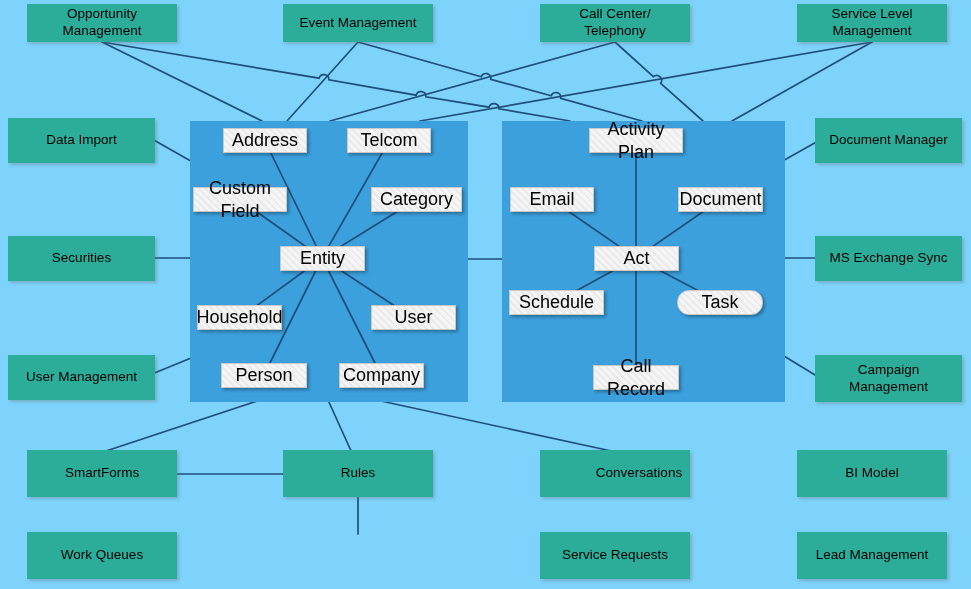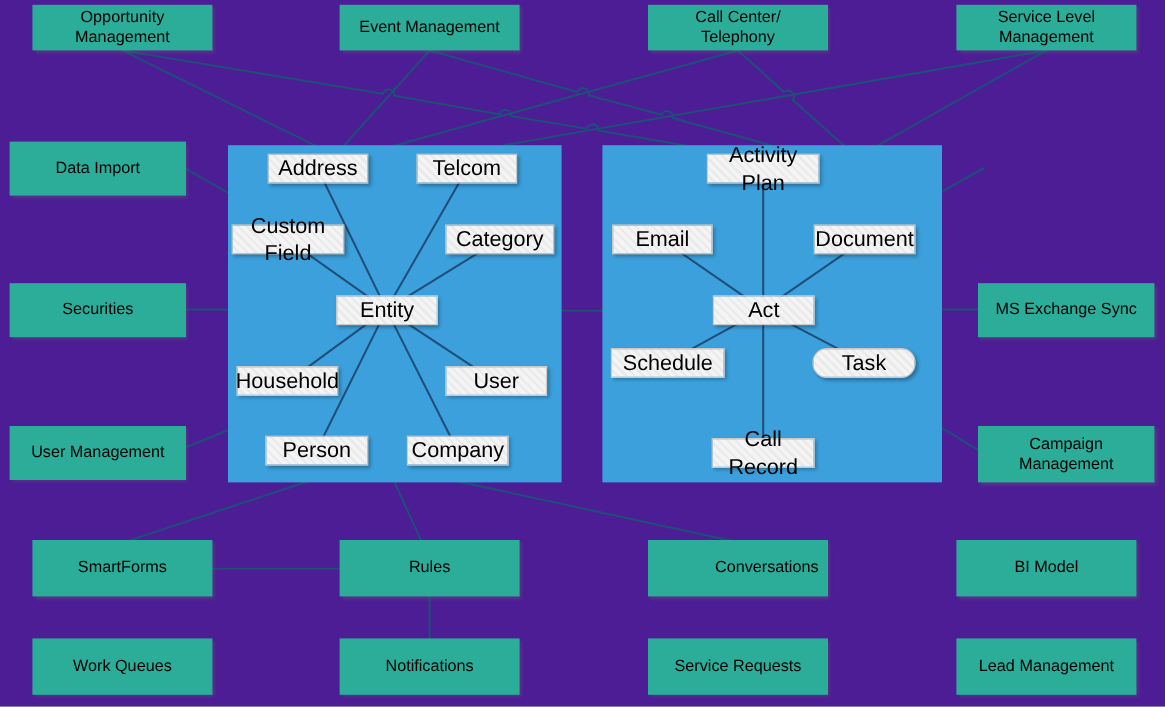--- a/index.html
+++ b/index.html
@@ -5,21 +5,21 @@
   :root{
     --teal:#2BAD9A;
     --panel:#3BA0DC;
     --line:#1F4E79;
     --node-bg:#F1F1F1;
     --node-border:#C9C9C9;
     --text:#000000;
   }
   html,body{margin:0;padding:0;background:#ffffff;}
   .stage{
-    position:relative;width:971px;height:589px;background:#4c1d95;overflow:hidden;
+    position:relative;width:971px;height:589px;background:#7dd3fc;overflow:hidden;
     font-family:"Liberation Sans", sans-serif;color:var(--text);
   }
   svg.wires{position:absolute;left:0;top:0;width:971px;height:589px;pointer-events:none;}
   .wires-outer{z-index:1;}
   .panel{position:absolute;background:var(--panel);z-index:2;}
   .wires-inner{z-index:3;}
   .edge{stroke:var(--line);stroke-width:1.7;fill:none;stroke-linecap:round;}
   .node{
     position:absolute;z-index:4;display:flex;align-items:center;justify-content:center;
     text-align:center;line-height:1.25;box-sizing:border-box;
@@ -94,31 +94,31 @@
   <div class="node tealbox" style="left:283px;top:4px;width:150px;height:38px;">Event Management</div>
   <div class="node tealbox" style="left:540px;top:4px;width:150px;height:38px;">Call Center/
 Telephony</div>
   <div class="node tealbox" style="left:797px;top:4px;width:150px;height:38px;">Service Level
 Management</div>
 
   <div class="node tealbox" style="left:8px;top:118px;width:147px;height:45px;">Data Import</div>
   <div class="node tealbox" style="left:8px;top:236px;width:147px;height:45px;">Securities</div>
   <div class="node tealbox" style="left:8px;top:355px;width:147px;height:45px;">User Management</div>
 
+  <div class="node tealbox" style="left:815px;top:118px;width:147px;height:45px;">Document Manager</div>
   <div class="node tealbox" style="left:815px;top:236px;width:147px;height:45px;">MS Exchange Sync</div>
   <div class="node tealbox" style="left:815px;top:355px;width:147px;height:47px;">Campaign
 Management</div>
 
   <div class="node tealbox" style="left:27px;top:450px;width:150px;height:47px;">SmartForms</div>
   <div class="node tealbox" style="left:283px;top:450px;width:150px;height:47px;">Rules</div>
   <div class="node tealbox" style="left:540px;top:450px;width:150px;height:47px;padding-left:48px;">Conversations</div>
   <div class="node tealbox" style="left:797px;top:450px;width:150px;height:47px;">BI Model</div>
 
   <div class="node tealbox" style="left:27px;top:532px;width:150px;height:47px;">Work Queues</div>
-  <div class="node tealbox" style="left:283px;top:532px;width:150px;height:47px;">Notifications</div>
   <div class="node tealbox" style="left:540px;top:532px;width:150px;height:47px;">Service Requests</div>
   <div class="node tealbox" style="left:797px;top:532px;width:150px;height:47px;">Lead Management</div>
 
   <div class="node graybox" style="left:223px;top:128px;width:84px;height:25px;">Address</div>
   <div class="node graybox" style="left:347px;top:128px;width:84px;height:25px;">Telcom</div>
   <div class="node graybox" style="left:193px;top:187px;width:94px;height:25px;">Custom Field</div>
   <div class="node graybox" style="left:371px;top:187px;width:91px;height:25px;">Category</div>
   <div class="node graybox" style="left:280px;top:246px;width:85px;height:25px;">Entity</div>
   <div class="node graybox" style="left:197px;top:305px;width:85px;height:25px;">Household</div>
   <div class="node graybox" style="left:371px;top:305px;width:85px;height:25px;">User</div>

